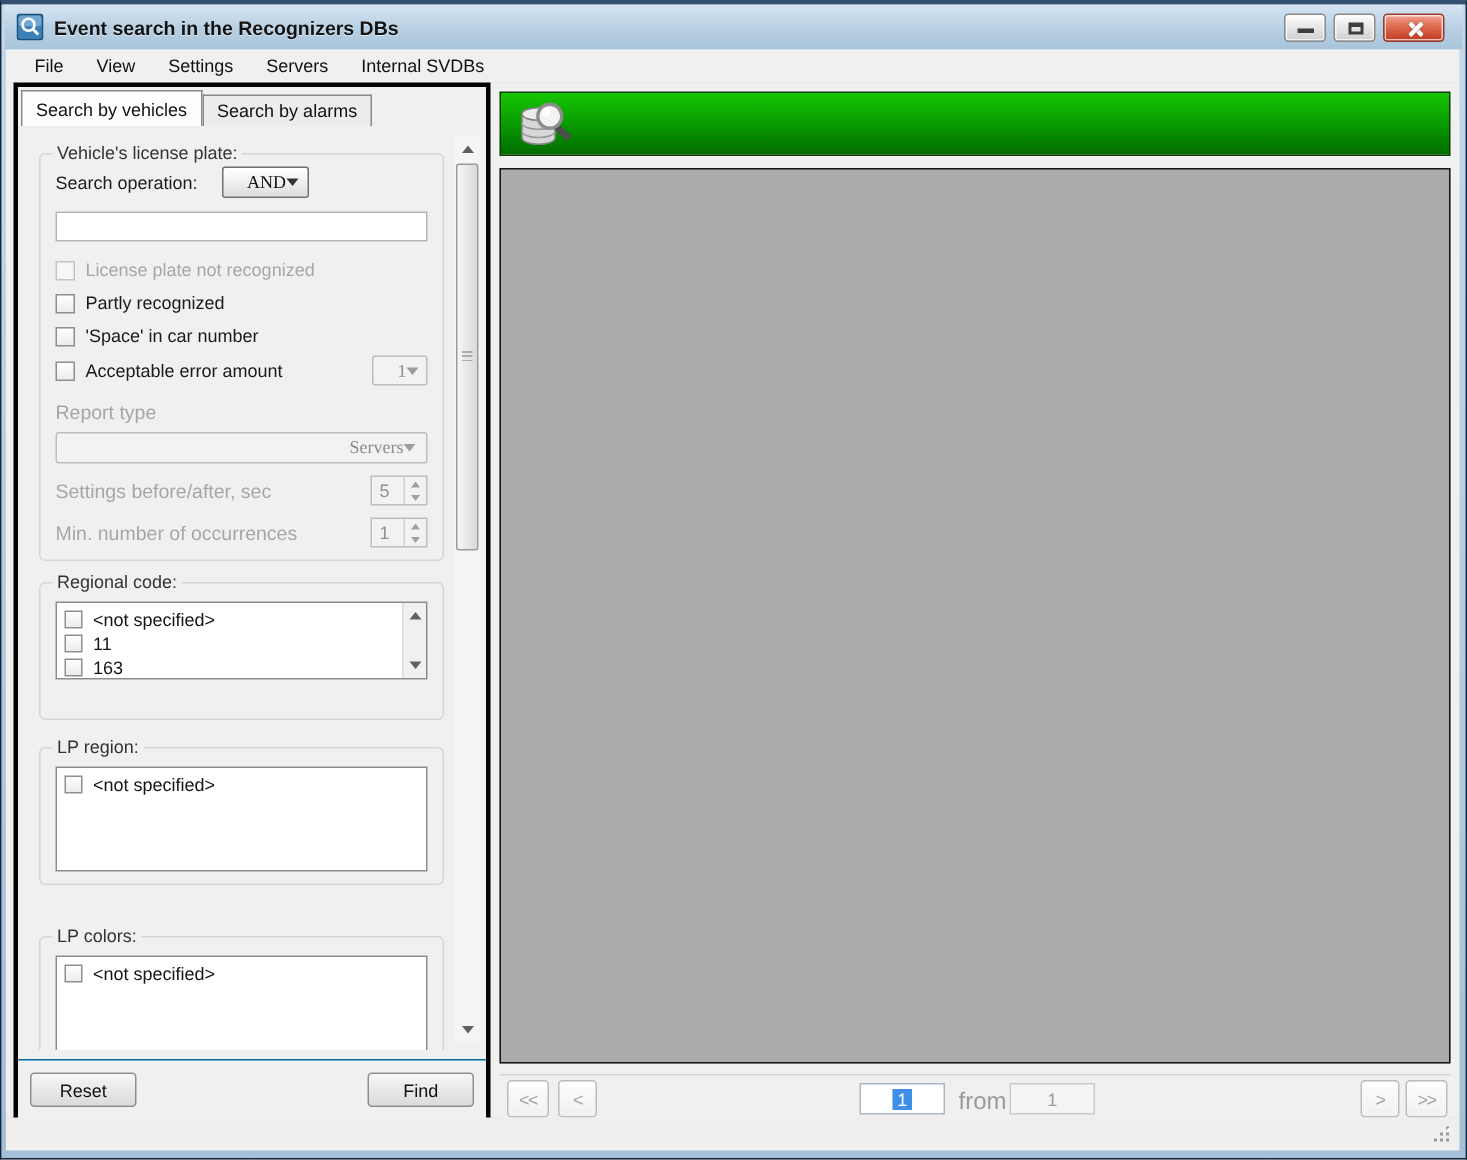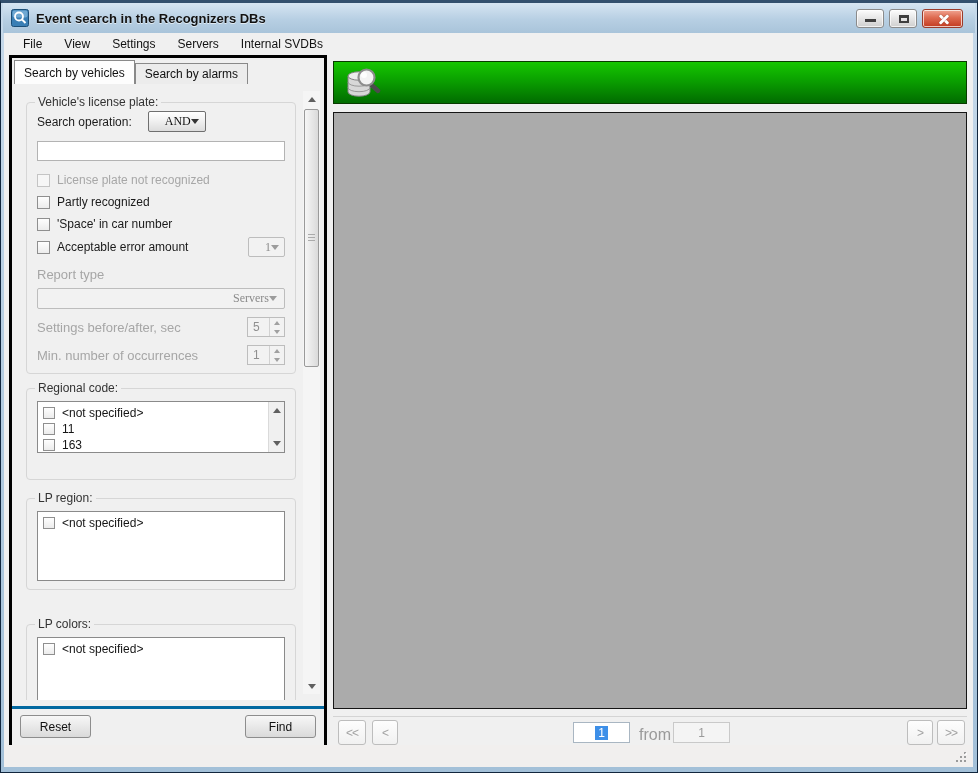--- a/index.html
+++ b/index.html
@@ -63,21 +63,21 @@
   .lb-scroll{position:absolute;right:0;top:0;bottom:0;width:16px;background:#f0f0f0;border-left:1px solid #dadada;}
   .sb-btn{position:absolute;left:0;right:0;height:15px;display:flex;align-items:center;justify-content:center;}
   .sb-btn.up{top:1px;} .sb-btn.down{bottom:1px;}
   .tri-up-sb{width:0;height:0;border-left:4px solid transparent;border-right:4px solid transparent;border-bottom:5px solid #606060;}
   .tri-dn-sb{width:0;height:0;border-left:4px solid transparent;border-right:4px solid transparent;border-top:5px solid #606060;}
   .vscroll{position:absolute;top:33px;right:4px;bottom:52px;width:17px;background:#f5f5f5;}
   .vs-btn{position:absolute;left:0;right:0;height:16px;display:flex;align-items:center;justify-content:center;}
   .vs-btn.up{top:0;} .vs-btn.down{bottom:0;}
   .vs-thumb{position:absolute;left:1px;right:1px;top:18px;height:258px;border:1px solid #9a9a9a;border-radius:2px;background:linear-gradient(90deg,#f6f6f6,#dadada);}
   .vs-thumb::after{content:"";position:absolute;left:3px;right:3px;top:50%;height:8px;margin-top:-4px;background:repeating-linear-gradient(180deg,#ababab 0 1px,transparent 1px 3px);}
-  .panel-footer{position:absolute;left:0;right:0;bottom:0;height:40px;border-top:3px solid #0369a1;}
+  .panel-footer{position:absolute;left:0;right:0;bottom:0;height:40px;border-top:1px solid #0369a1;}
   .btn{position:absolute;bottom:8px;width:71px;height:23px;border:1px solid #8d8d8d;border-radius:3px;background:linear-gradient(#f7f7f7,#eaeaea 45%,#dadada);font:12px "Liberation Sans",sans-serif;color:#111;display:flex;align-items:center;justify-content:center;}
   .btn-reset{left:8px;} .btn-find{right:8px;margin-left:10px;}
   
   .banner{position:absolute;left:329px;top:6px;width:634px;height:43px;border:1px solid #093b00;background:linear-gradient(#16c600,#0aa000 45%,#016c00);display:flex;align-items:center;}
   .banner-icon{margin-left:9px;width:40px;height:36px;}
   .results-area{position:absolute;left:329px;top:57px;width:634px;height:597px;background:#ababab;border:1px solid #151515;}
   .pager{position:absolute;left:329px;top:661px;width:634px;height:31px;background:#f0f0f0;border-top:1px solid #d4d4d4;border-bottom:1px solid #bfbfbf;}
   .pg-btn{position:absolute;top:3px;height:25px;border:1px solid #bdbdbd;border-radius:3px;background:linear-gradient(#fdfdfd,#f1f1f1);color:#a3a3a3;font-size:12px;letter-spacing:-1px;display:flex;align-items:center;justify-content:center;}
   .pg-first{left:5px;width:28px;} .pg-prev{left:39px;width:26px;}
   .pg-next{right:34px;width:26px;} .pg-last{right:2px;width:28px;}

